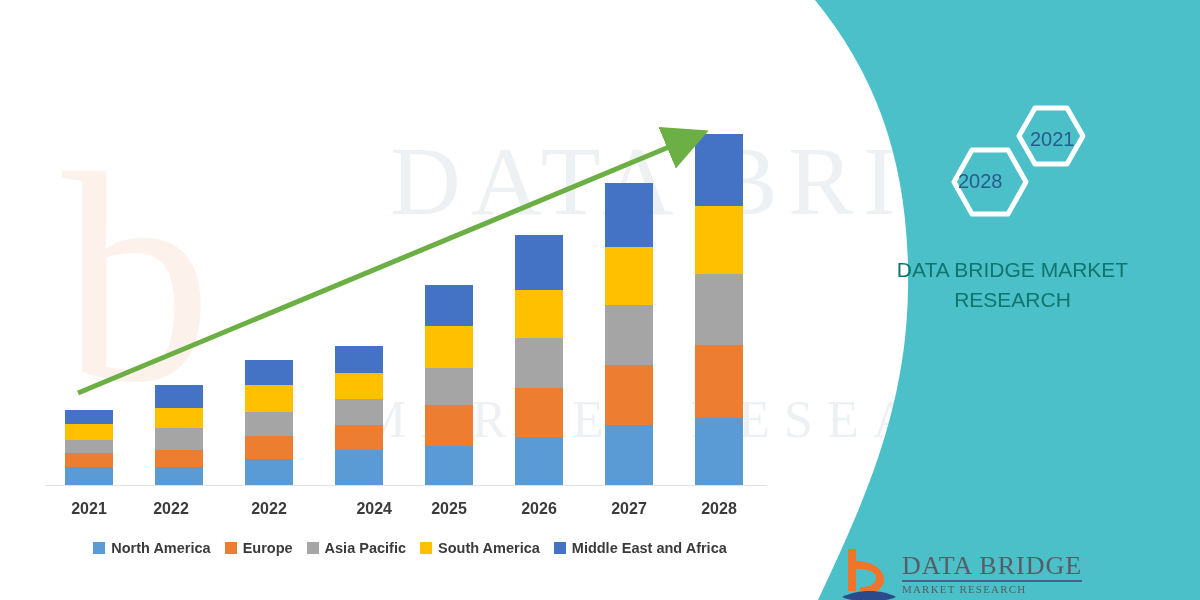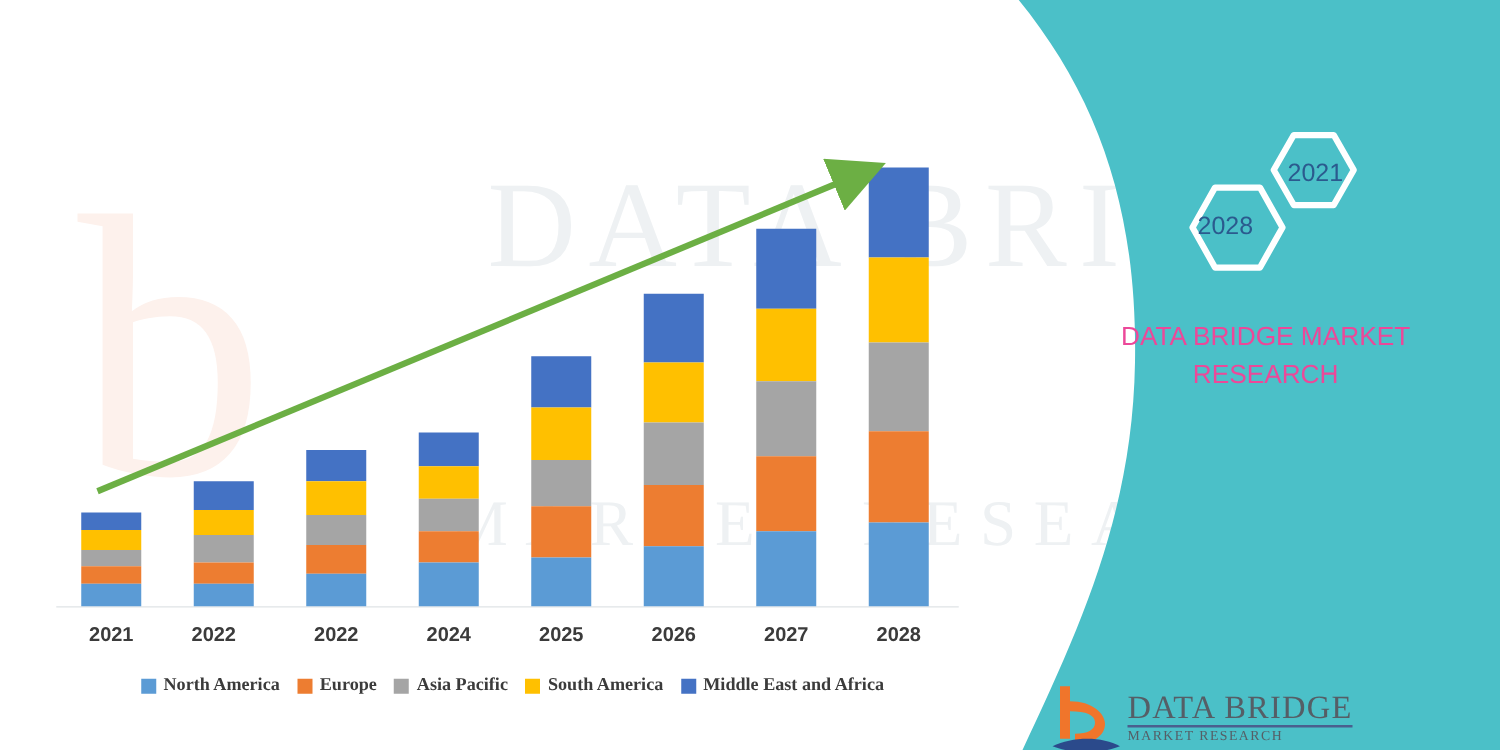--- a/index.html
+++ b/index.html
@@ -50,21 +50,21 @@
     color: #ffffff;
     font-size: 21.5px;
     line-height: 30px;
     white-space: pre-line;
   }
   .panel-brand {
     position: absolute;
     left: 830px; top: 255px;
     width: 365px;
     text-align: center;
-    color: #ec4899;
+    color: #0f766e;
     font-size: 21px;
     line-height: 30px;
     white-space: pre-line;
   }
   .hex-wrap { position:absolute; left: 920px; top: 100px; width: 190px; height: 120px;}
   .hex-label {
     position:absolute;
     color:#2b5a8e;
     font-size: 20px;
   }
@@ -142,21 +142,21 @@
     left: 45px; top: 540px;
     width: 730px;
     display: flex;
     align-items: center;
     justify-content: center;
     gap: 14px;
     font-size: 14.5px;
     font-weight: bold;
     color: #3b3b3b;
   }
-  .legend-item { display:flex; align-items:center; gap:6px;font-family:Liberation Serif, serif; }
+  .legend-item { display:flex; align-items:center; gap:6px; }
   .swatch { width: 12px; height: 12px; display:inline-block; }
 </style>
 </head>
 <body>
 
 <div id="root">
 
   <div id="wm-b">b</div>
   <div class="wm" id="wm-top">DATA BRIDGE</div>
   <div class="wm" id="wm-bot">MARKET RESEARCH</div>
@@ -218,21 +218,21 @@
           <div class="seg" style="height: 73px; background: rgb(237, 125, 49);"></div>
           <div class="seg" style="height: 71px; background: rgb(165, 165, 165);"></div>
           <div class="seg" style="height: 68px; background: rgb(255, 192, 0);"></div>
           <div class="seg" style="height: 72px; background: rgb(68, 114, 196);"></div>
         </div>
       </div>
     <div id="xlabels">
         <div class="xlabel" style="left: 44px;">2021</div>
         <div class="xlabel" style="left: 126px;">2022</div>
         <div class="xlabel" style="left: 224px;">2022</div>
-        <div class="xlabel" style="left: 314px;">2024</div>
+        <div class="xlabel" style="left: 302px; text-align: right;">2024</div>
         <div class="xlabel" style="left: 404px;">2025</div>
         <div class="xlabel" style="left: 494px;">2026</div>
         <div class="xlabel" style="left: 584px;">2027</div>
         <div class="xlabel" style="left: 674px;">2028</div>
       </div>
 
     <svg id="arrow" viewBox="0 0 790 600">
       <defs>
         <marker id="ah" markerWidth="9" markerHeight="9" refX="3" refY="4.5" orient="auto">
           <path d="M0,0 L9,4.5 L0,9 Z" fill="#6CAF44"></path>

